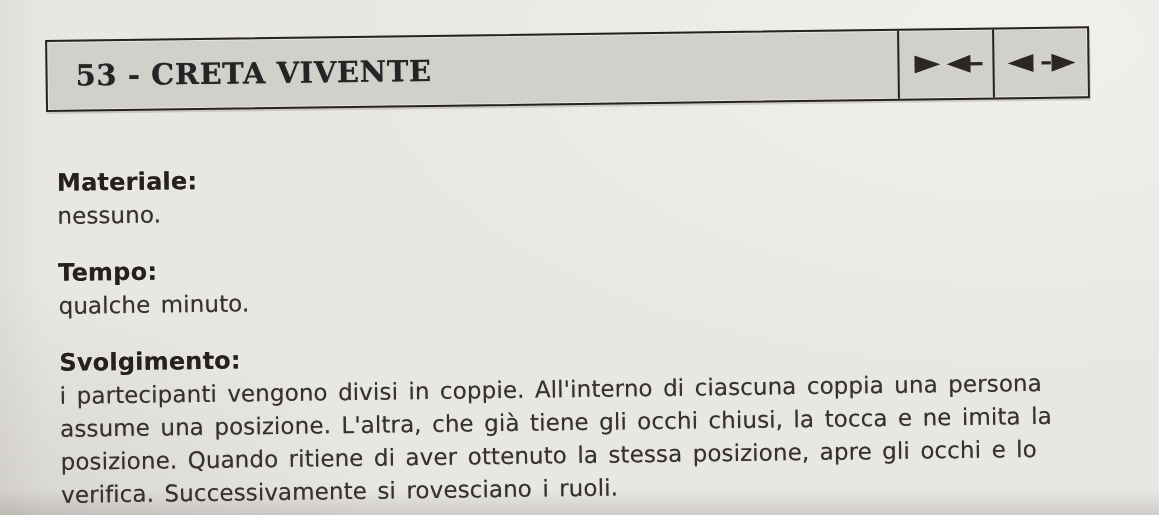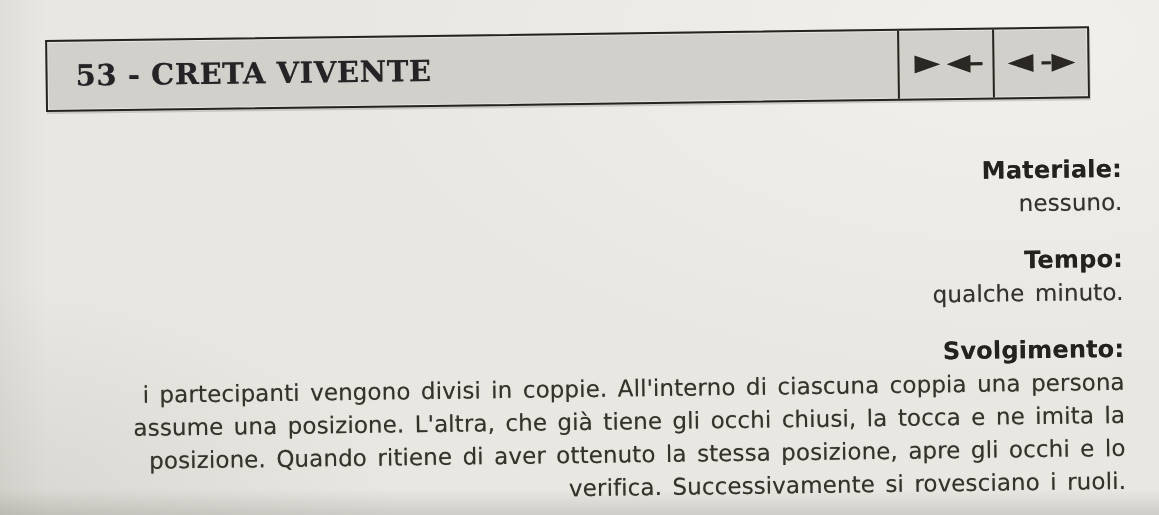--- a/index.html
+++ b/index.html
@@ -10,21 +10,20 @@
     width: 1159px;
     height: 515px;
     overflow: hidden;
     background-image:
       radial-gradient(1100px 550px at 88% 8%, rgba(255,255,255,0.38), transparent 62%),
       radial-gradient(850px 480px at -5% 105%, rgba(92,88,80,0.14), transparent 55%),
       linear-gradient(to top, rgba(104,100,92,0.20), transparent 5%),
       linear-gradient(to right, rgba(110,106,98,0.07), transparent 4%),
       linear-gradient(#e9e7e2, #e9e7e2);
     color: #33302a;
-    text-align: right;
   }
 
   .tilt {
     position: absolute;
     inset: 0;
     transform: rotate(-0.75deg);
     transform-origin: 50% 50%;
   }
 
   

